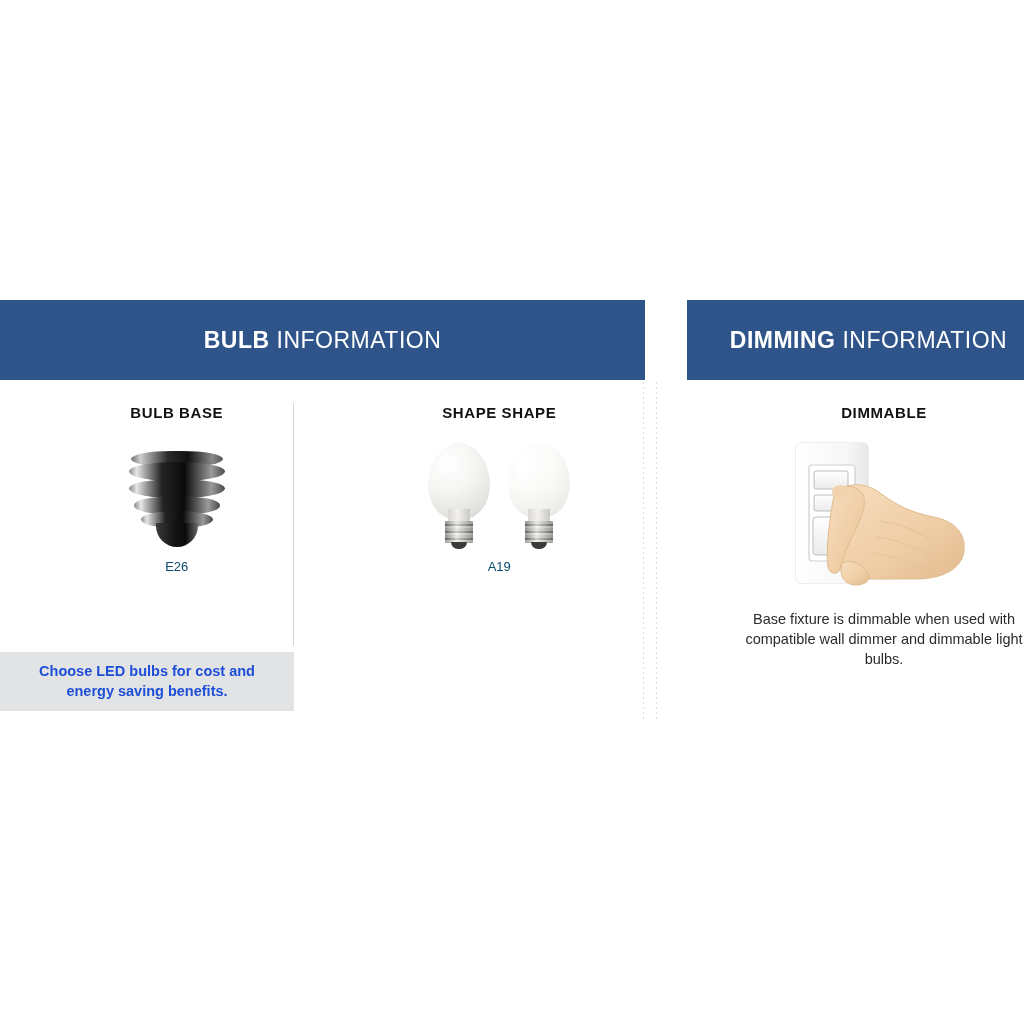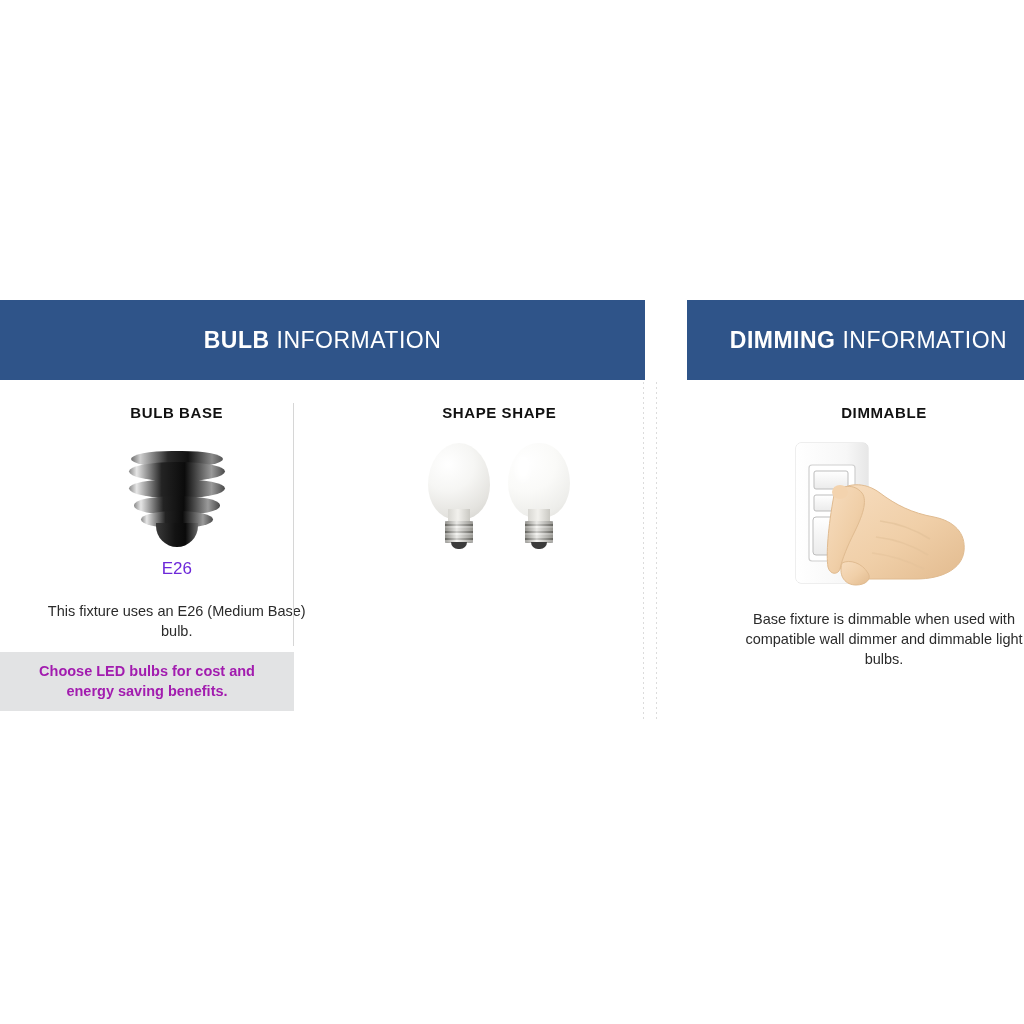--- a/index.html
+++ b/index.html
@@ -69,22 +69,22 @@
     align-items: flex-end;
     justify-content: center;
     margin-bottom: 10px;
   }
   .art.dim-art {
     height: 150px;
     align-items: center;
   }
 
   .spec-label {
-    font-size: 17px;
-    color: #6d28d9;
+    font-size: 13px;
+    color: #0c4a6e;
     margin-bottom: 22px;
   }
 
   .desc {
     font-size: 14.5px;
     line-height: 1.38;
     color: #2b2b2b;
     margin: 0 auto;
     max-width: 260px;
   }
@@ -121,21 +121,21 @@
     height: 59px;
     background: #e2e3e4;
     display: flex;
     align-items: center;
     justify-content: center;
   }
   #led-callout .cotext {
     font-size: 14.5px;
     font-weight: 700;
     line-height: 1.35;
-    color: #a21caf;
+    color: #1d4ed8;
     text-align: center;
     max-width: 240px;
   }
 
   
   .e26 { width: 104px; height: 98px; position: relative; }
   .e26 .cap {
     position: absolute; left: 6px; top: 0; width: 92px; height: 16px;
     border-radius: 46px / 9px;
     background: linear-gradient(90deg,#6e6e6e 0%,#cfcfcf 10%,#2a2a2a 40%,#111 62%,#8a8a8a 88%,#555 100%);
@@ -214,21 +214,20 @@
           <div class="cap"></div>
           <div class="thread t1"></div>
           <div class="thread t2"></div>
           <div class="thread t3"></div>
           <div class="thread t4"></div>
           <div class="tip"></div>
         </div>
       </div>
 
       <div class="spec-label">E26</div>
-      <p class="desc">This fixture uses an E26 (Medium Base) bulb.</p>
     </div>
 
     <div class="col">
       <div class="col-title">SHAPE SHAPE</div>
 
       <div class="art">
         <div class="bulbs">
           <div class="bulb incandescent">
             <div class="glass"></div>
             <div class="neck"></div>
@@ -237,20 +236,21 @@
           </div>
           <div class="bulb led">
             <div class="glass"></div>
             <div class="neck"></div>
             <div class="screw"></div>
             <div class="foot"></div>
           </div>
         </div>
       </div>
 
+      <div class="spec-label">A19</div>
     </div>
 
   </div>
 </section>
 
 <div class="v-divider"></div>
 
 <div class="dotted-divider" id="dotted-a"></div>
 <div class="dotted-divider" id="dotted-b"></div>
 

